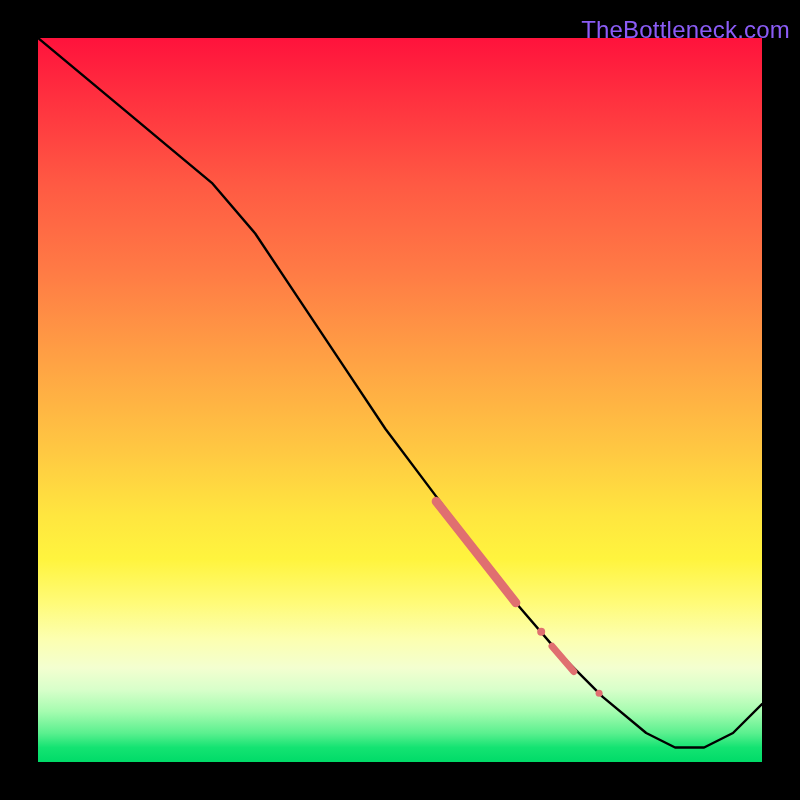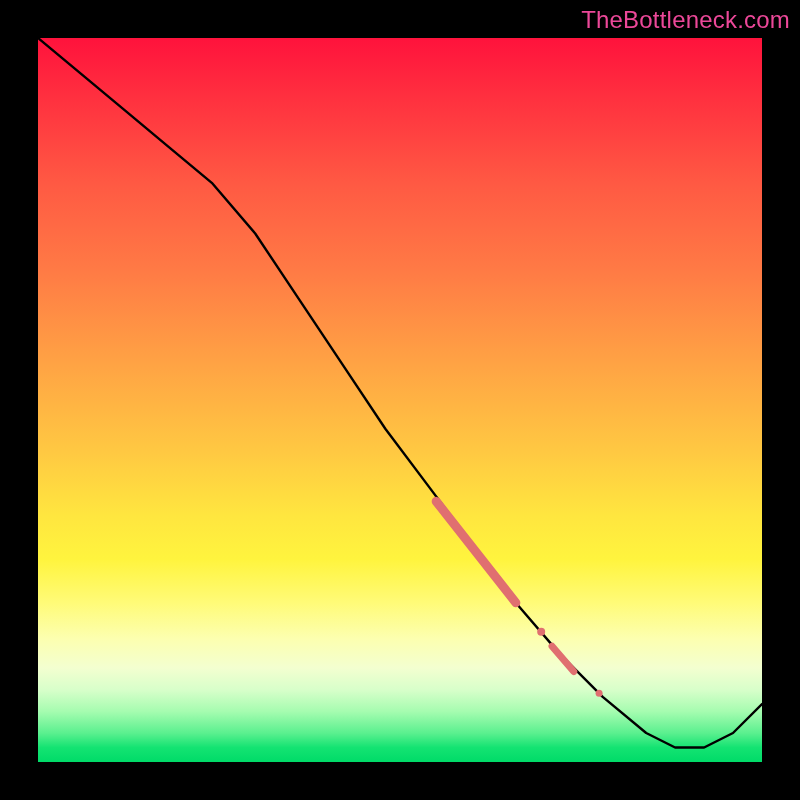--- a/index.html
+++ b/index.html
@@ -44,23 +44,23 @@
     );
   }
   svg.curve {
     position: absolute;
     left: 0; top: 0;
     width: 724px;
     height: 724px;
   }
   .watermark {
     position: absolute;
-    top: 6px;
+    top: 16px;
     right: 10px;
-    color: #ec4899;
+    color: #8b5cf6;
     font-size: 24px;
     font-weight: 500;
     letter-spacing: 0.2px;
     user-select: none;
   }
 </style>
 </head>
 <body>
 
 <div class="frame">

